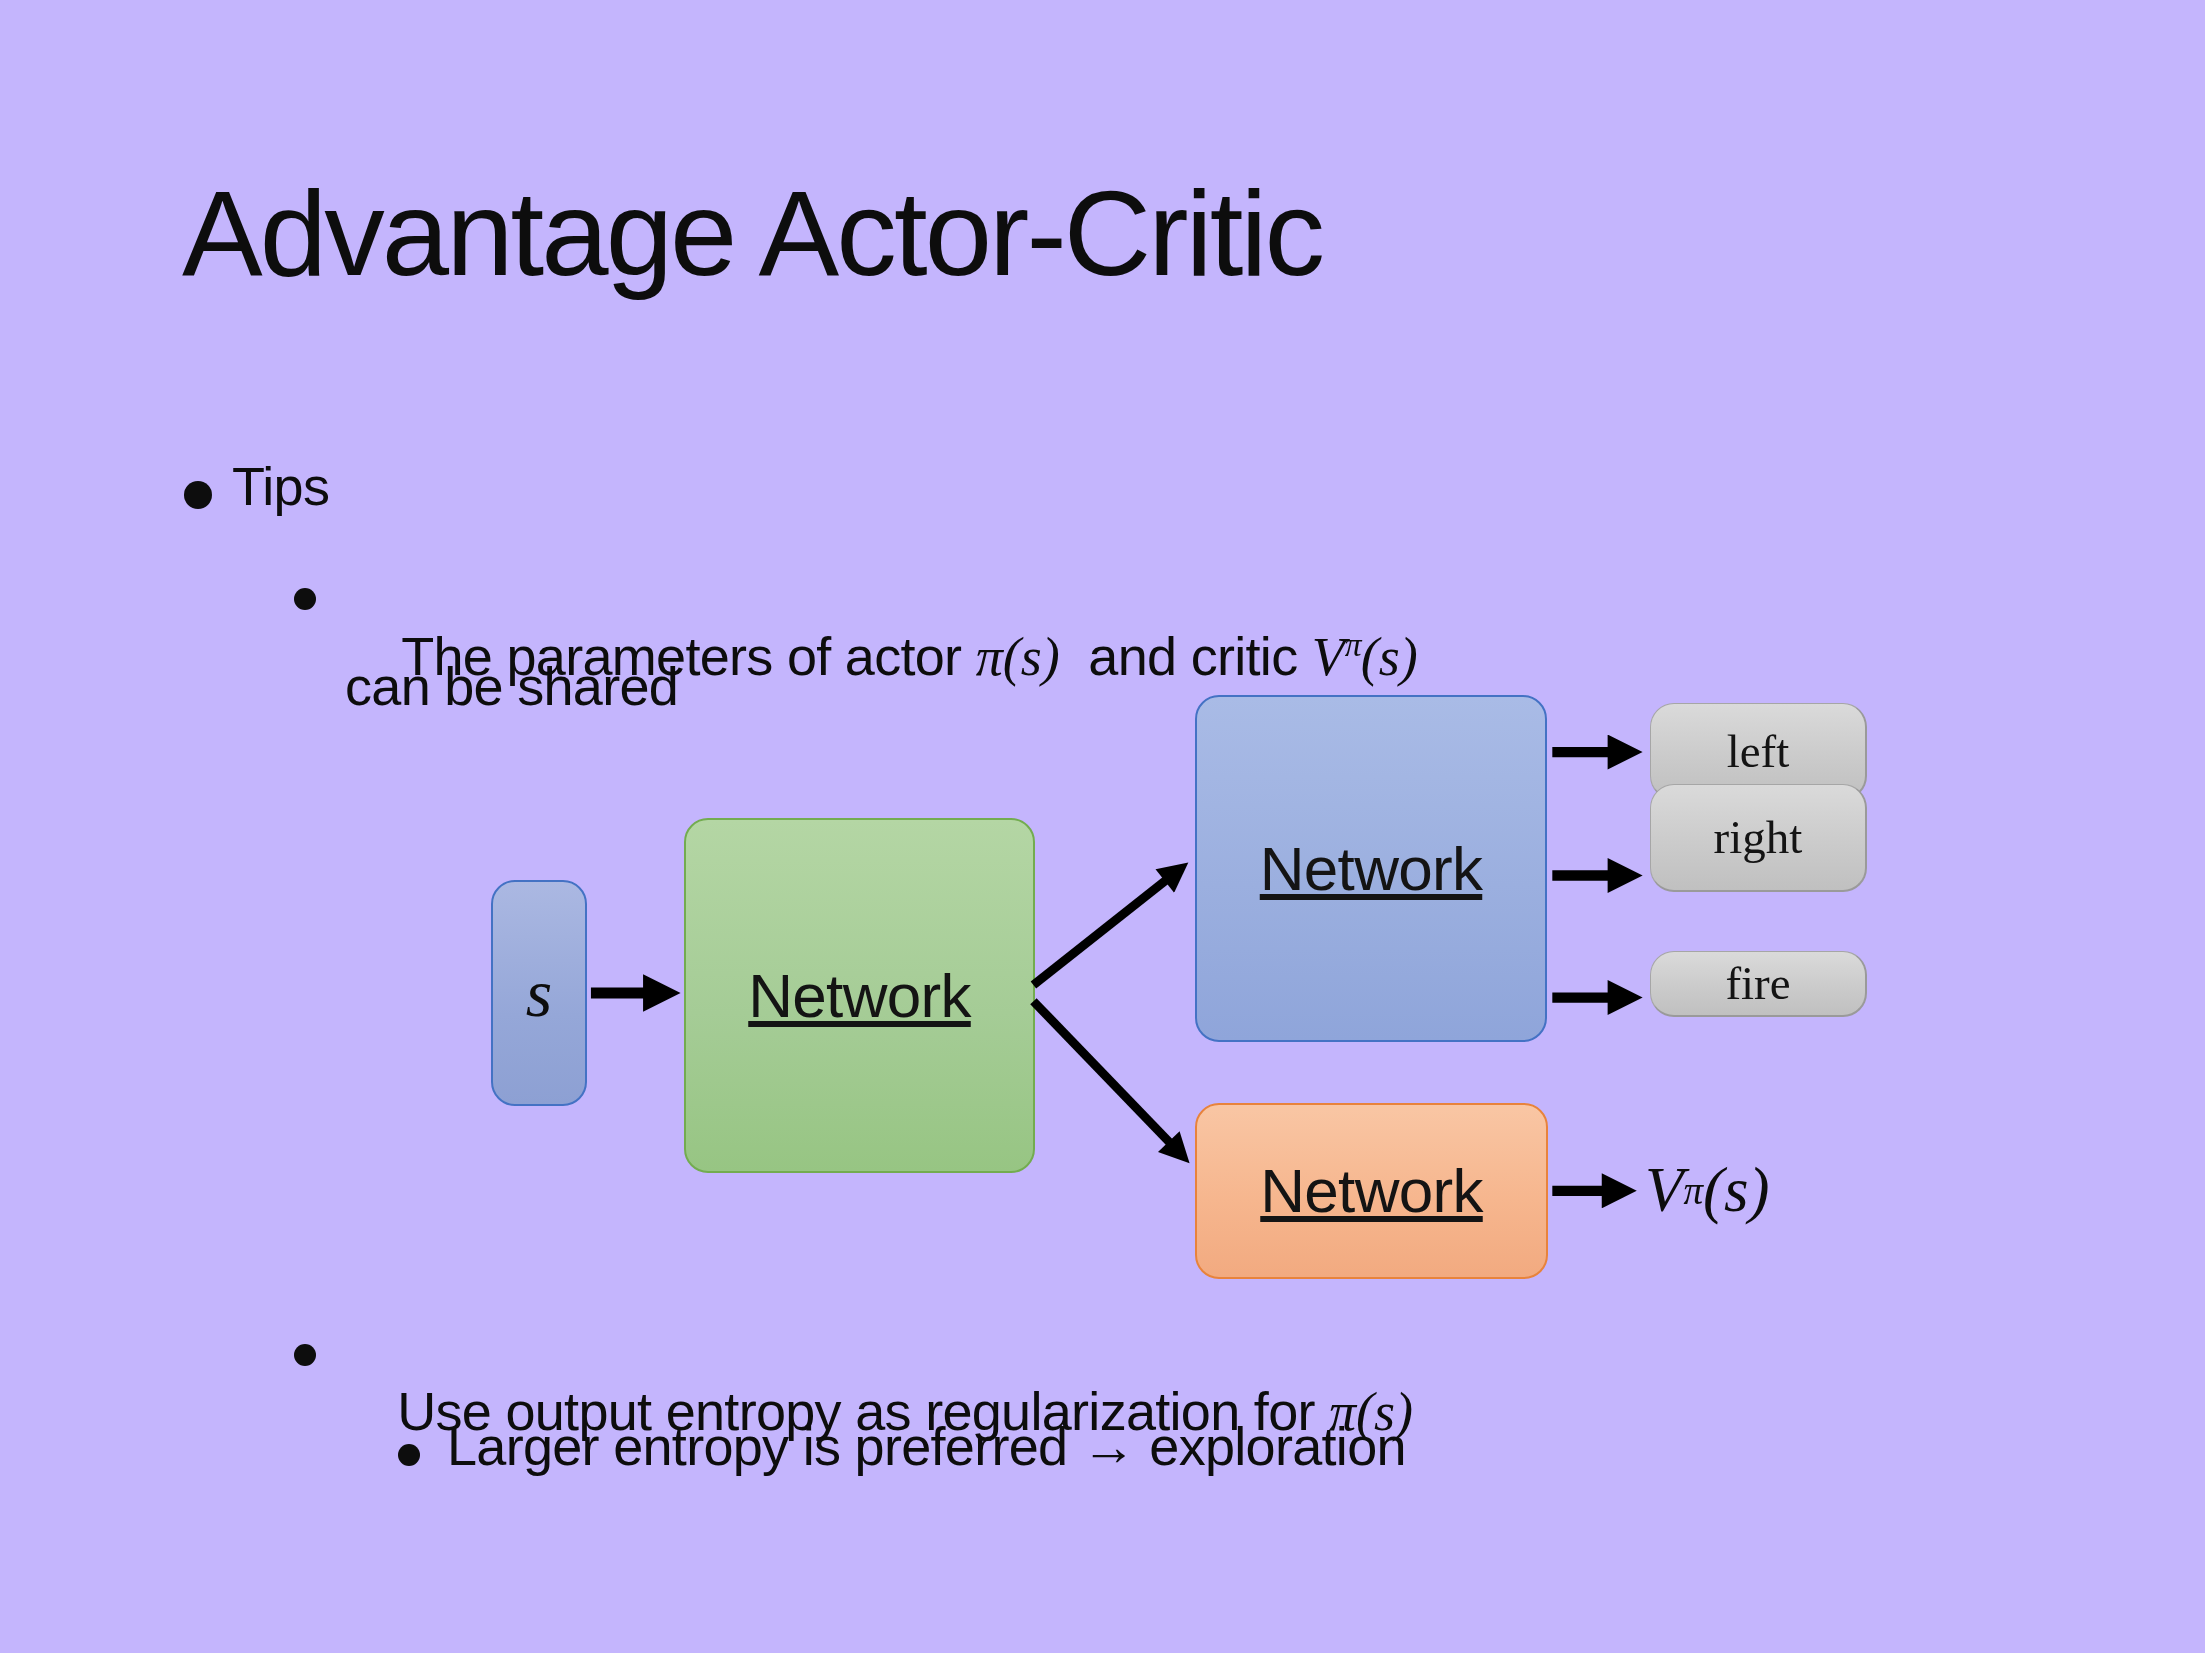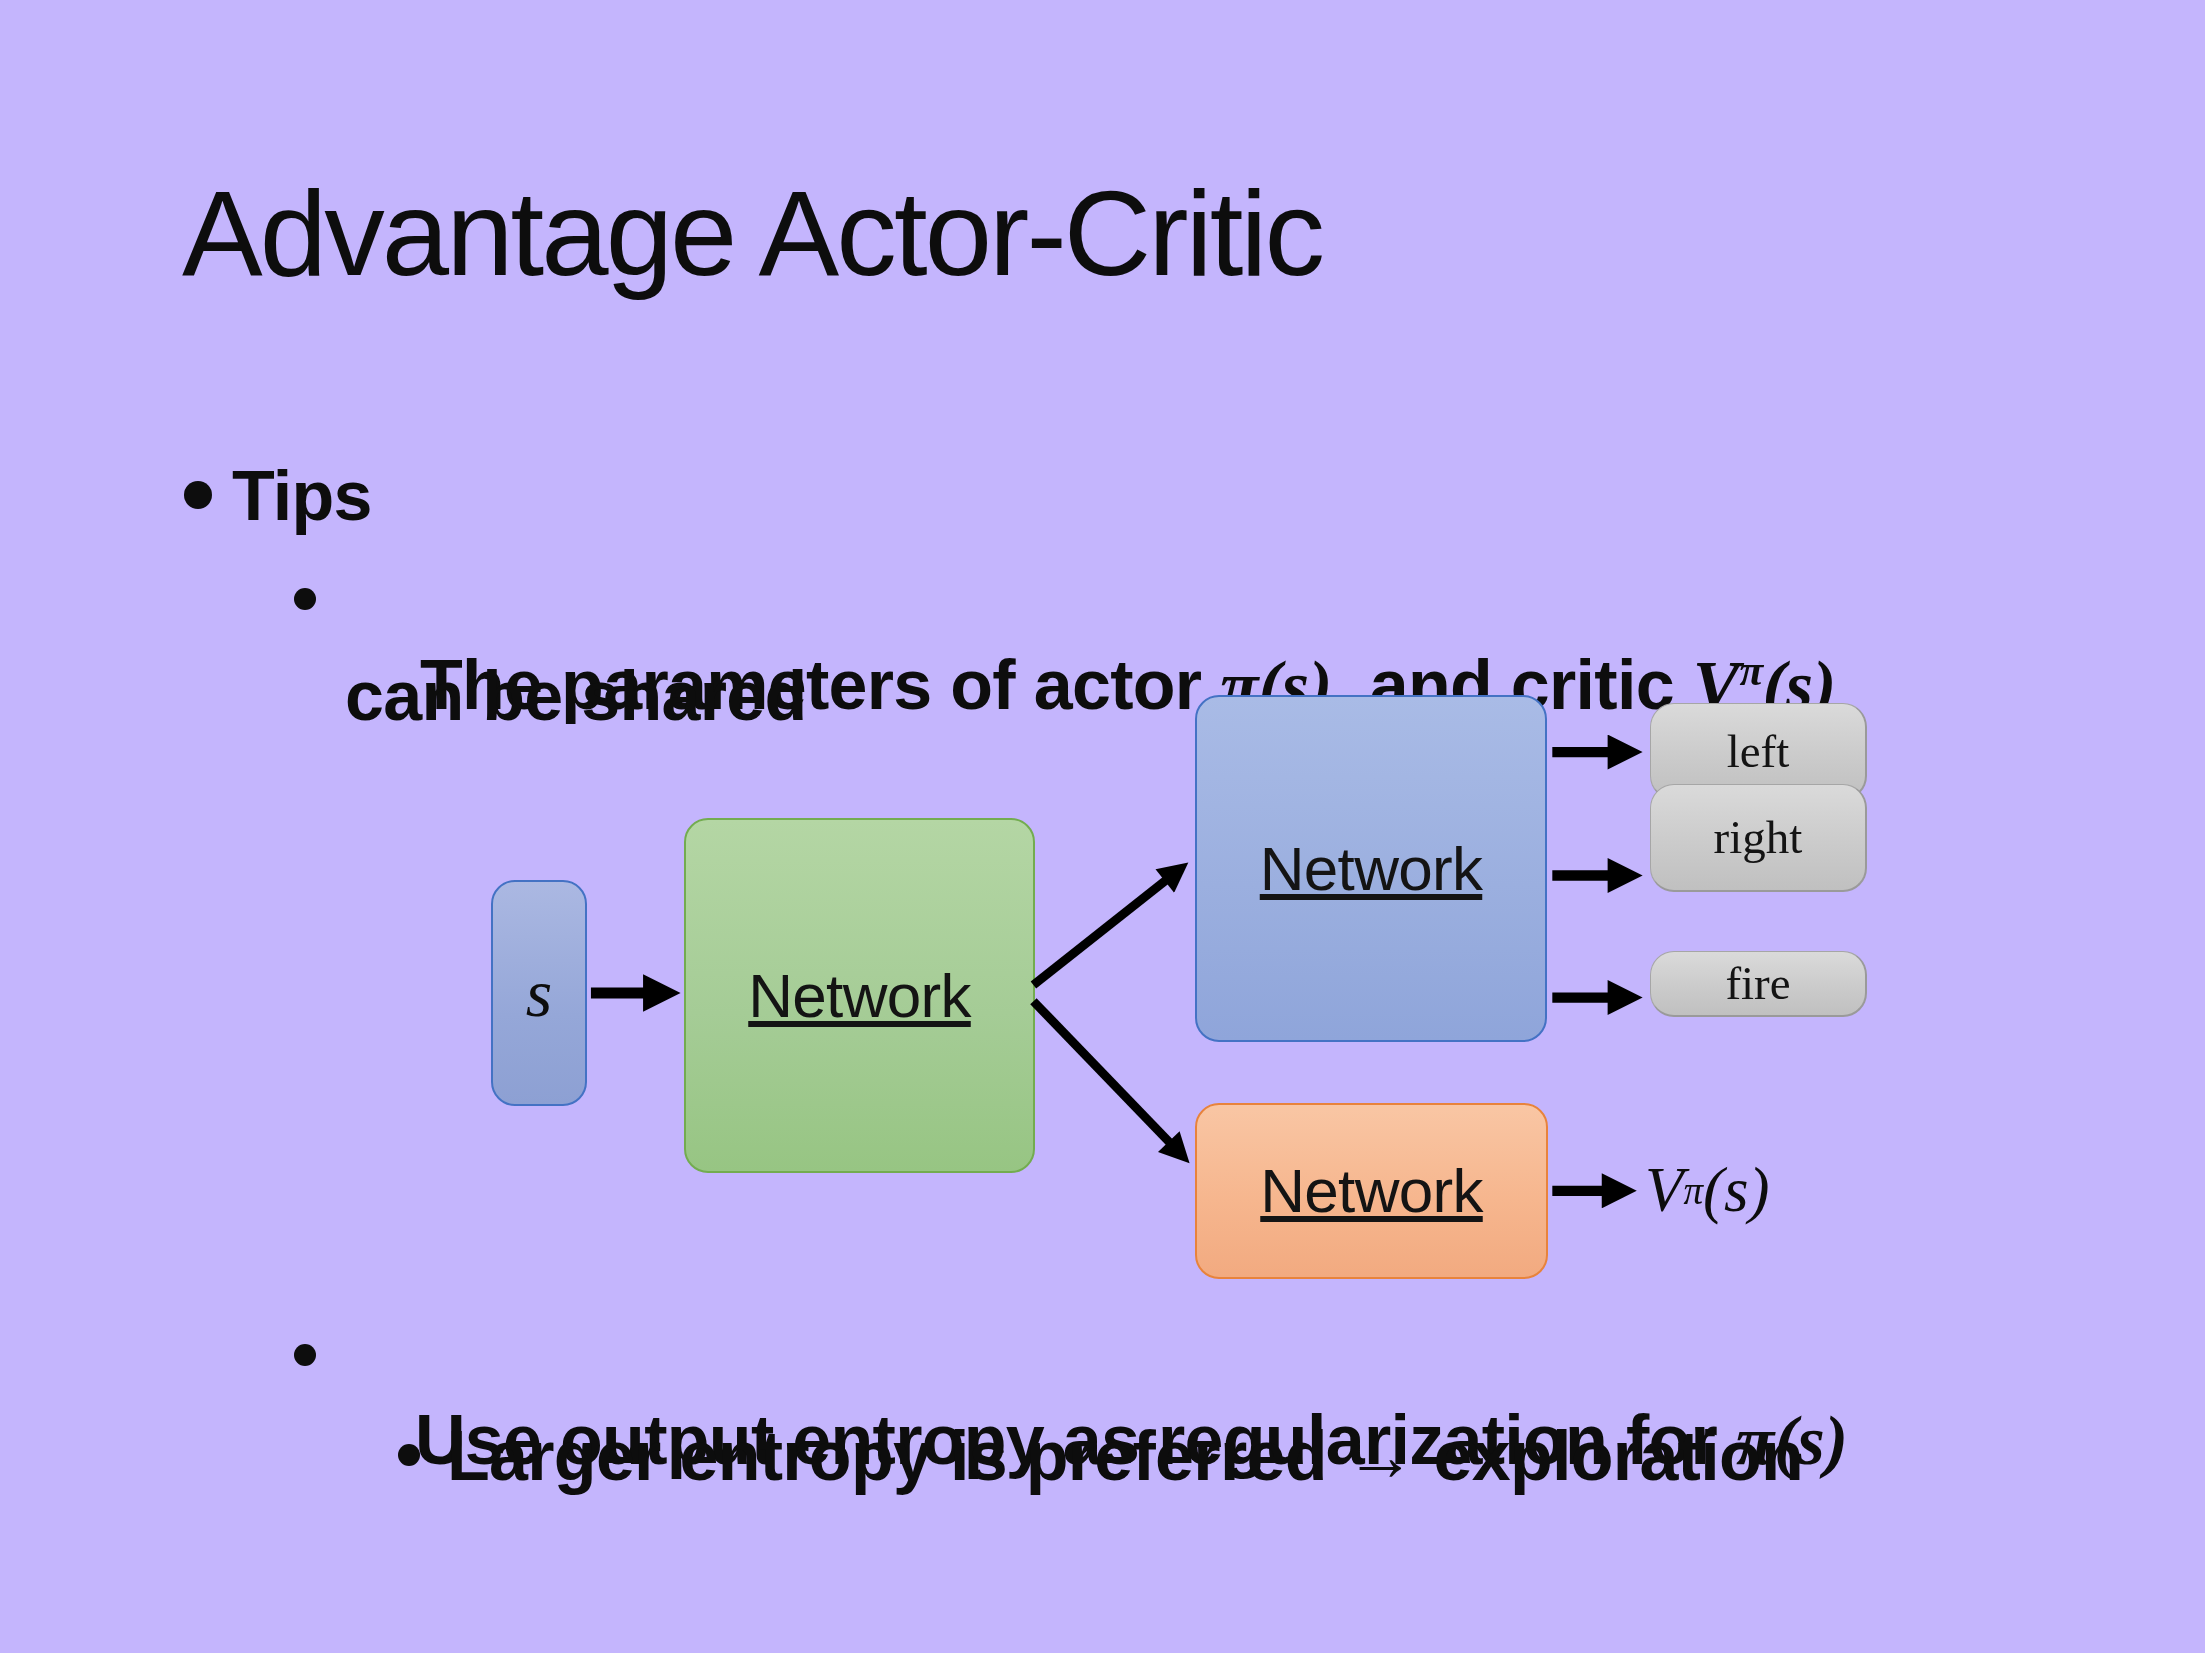--- a/index.html
+++ b/index.html
@@ -9,21 +9,21 @@
   }
   .abs{position:absolute;}
   .title{
     left:182px;top:173px;font-size:121px;letter-spacing:-2.9px;white-space:nowrap;
     line-height:1;
   }
   .bullet-dot{
     background:#0d0d0d;border-radius:50%;
   }
   .line{
-    font-size:70px;line-height:1.2;white-space:pre;letter-spacing:-0.7px;font-weight:bold;
+    font-size:54px;line-height:1.2;white-space:pre;letter-spacing:-0.7px;
   }
   .math{
     font-family:"Liberation Serif", serif;font-style:italic;letter-spacing:0;
   }
   .msup{
     font-family:"Liberation Serif", serif;font-style:italic;
     font-size:62%;vertical-align:super;line-height:0;
   }
   .box{
     position:absolute;box-sizing:border-box;display:flex;align-items:center;

